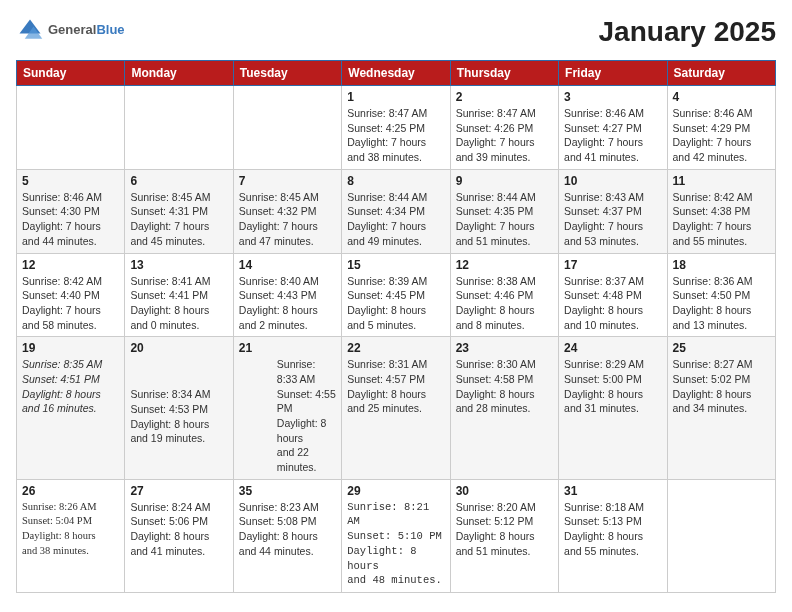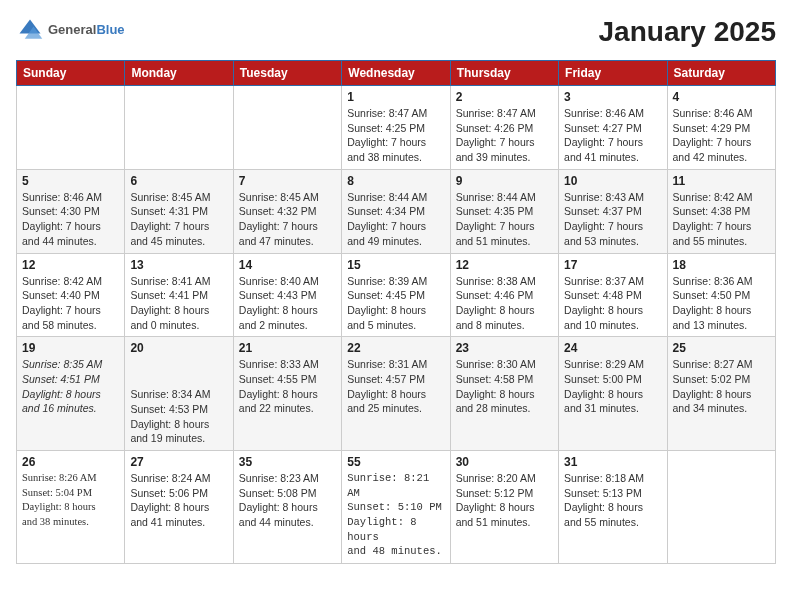--- a/index.html
+++ b/index.html
@@ -265,21 +265,21 @@
         </td>
         <td>
           <span class="day-number">20</span>
           <div class="day-info" style="white-space: pre-line; margin-top: 32px;">Sunrise: 8:34 AM
 Sunset: 4:53 PM
 Daylight: 8 hours
 and 19 minutes.</div>
         </td>
         <td>
           <span class="day-number">21</span>
-          <div class="day-info" style="white-space: pre-line;">Sunrise: 8:33 AM
+          <div class="day-info" style="white-space: pre-line; margin-left: 38px;">Sunrise: 8:33 AM
 Sunset: 4:55 PM
 Daylight: 8 hours
 and 22 minutes.</div>
         </td>
         <td>
           <span class="day-number">22</span>
           <div class="day-info" style="white-space: pre-line;">Sunrise: 8:31 AM
 Sunset: 4:57 PM
 Daylight: 8 hours
 and 25 minutes.</div>
@@ -322,21 +322,21 @@
 and 41 minutes.</div>
         </td>
         <td>
           <span class="day-number">35</span>
           <div class="day-info" style="white-space: pre-line;">Sunrise: 8:23 AM
 Sunset: 5:08 PM
 Daylight: 8 hours
 and 44 minutes.</div>
         </td>
         <td>
-          <span class="day-number">55</span>
+          <span class="day-number">29</span>
           <div class="day-info" style="white-space: pre-line; font-family: Liberation Mono, monospace;">Sunrise: 8:21 AM
 Sunset: 5:10 PM
 Daylight: 8 hours
 and 48 minutes.</div>
         </td>
         <td>
           <span class="day-number">30</span>
           <div class="day-info" style="white-space: pre-line;">Sunrise: 8:20 AM
 Sunset: 5:12 PM
 Daylight: 8 hours

